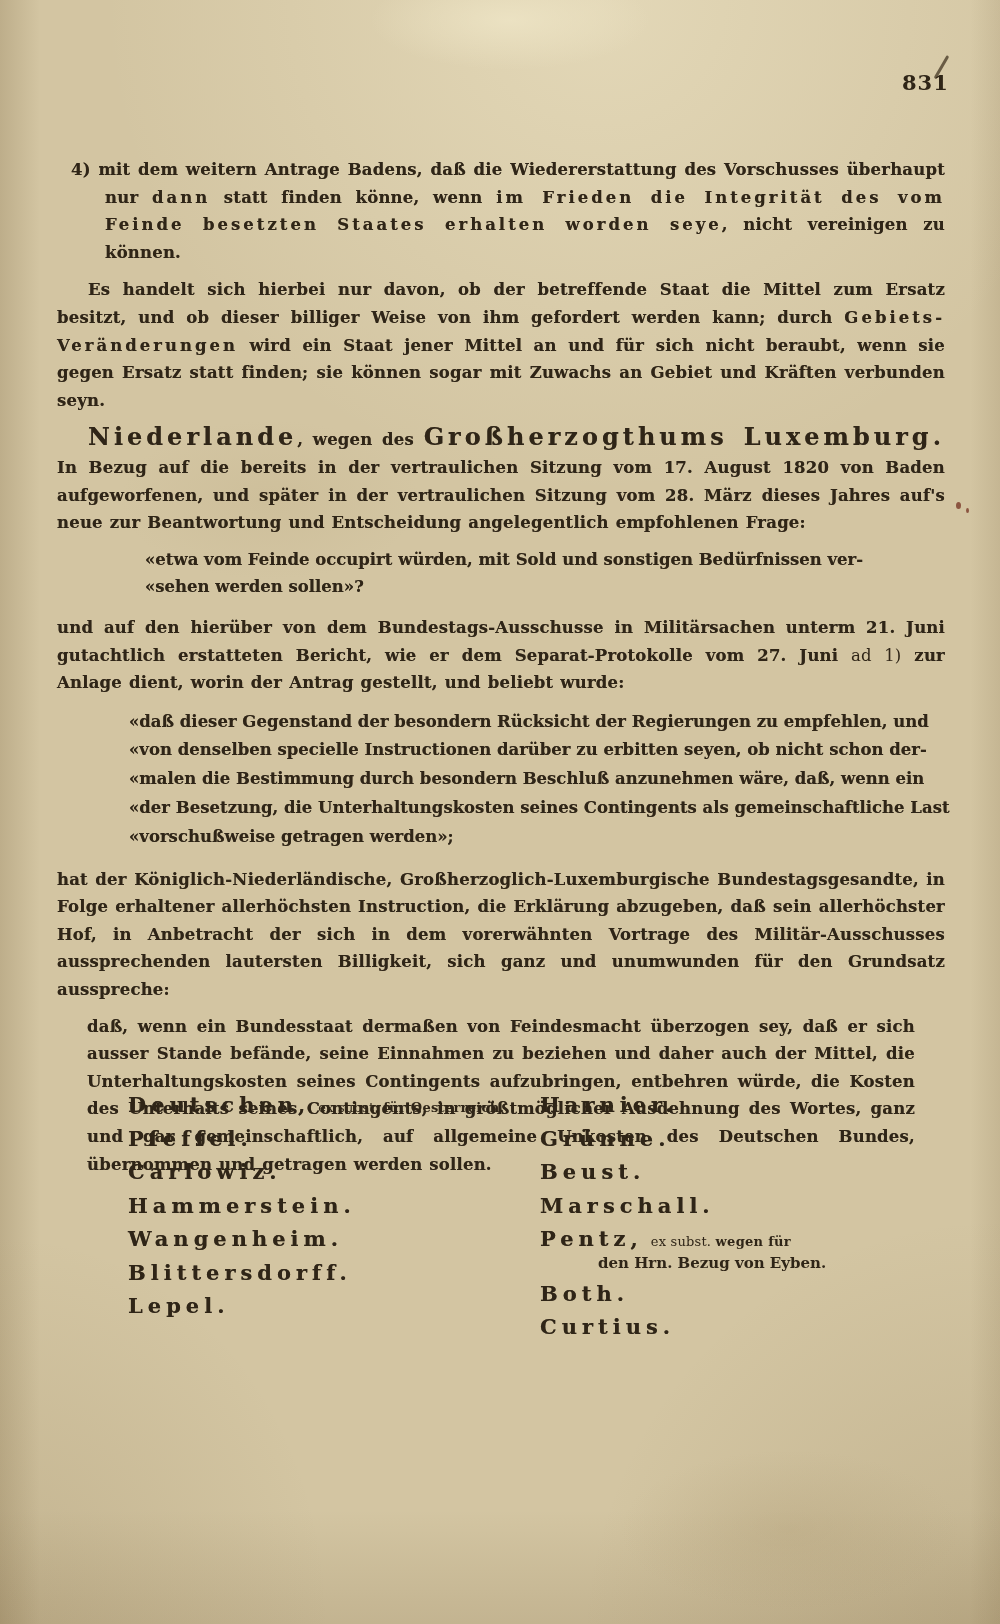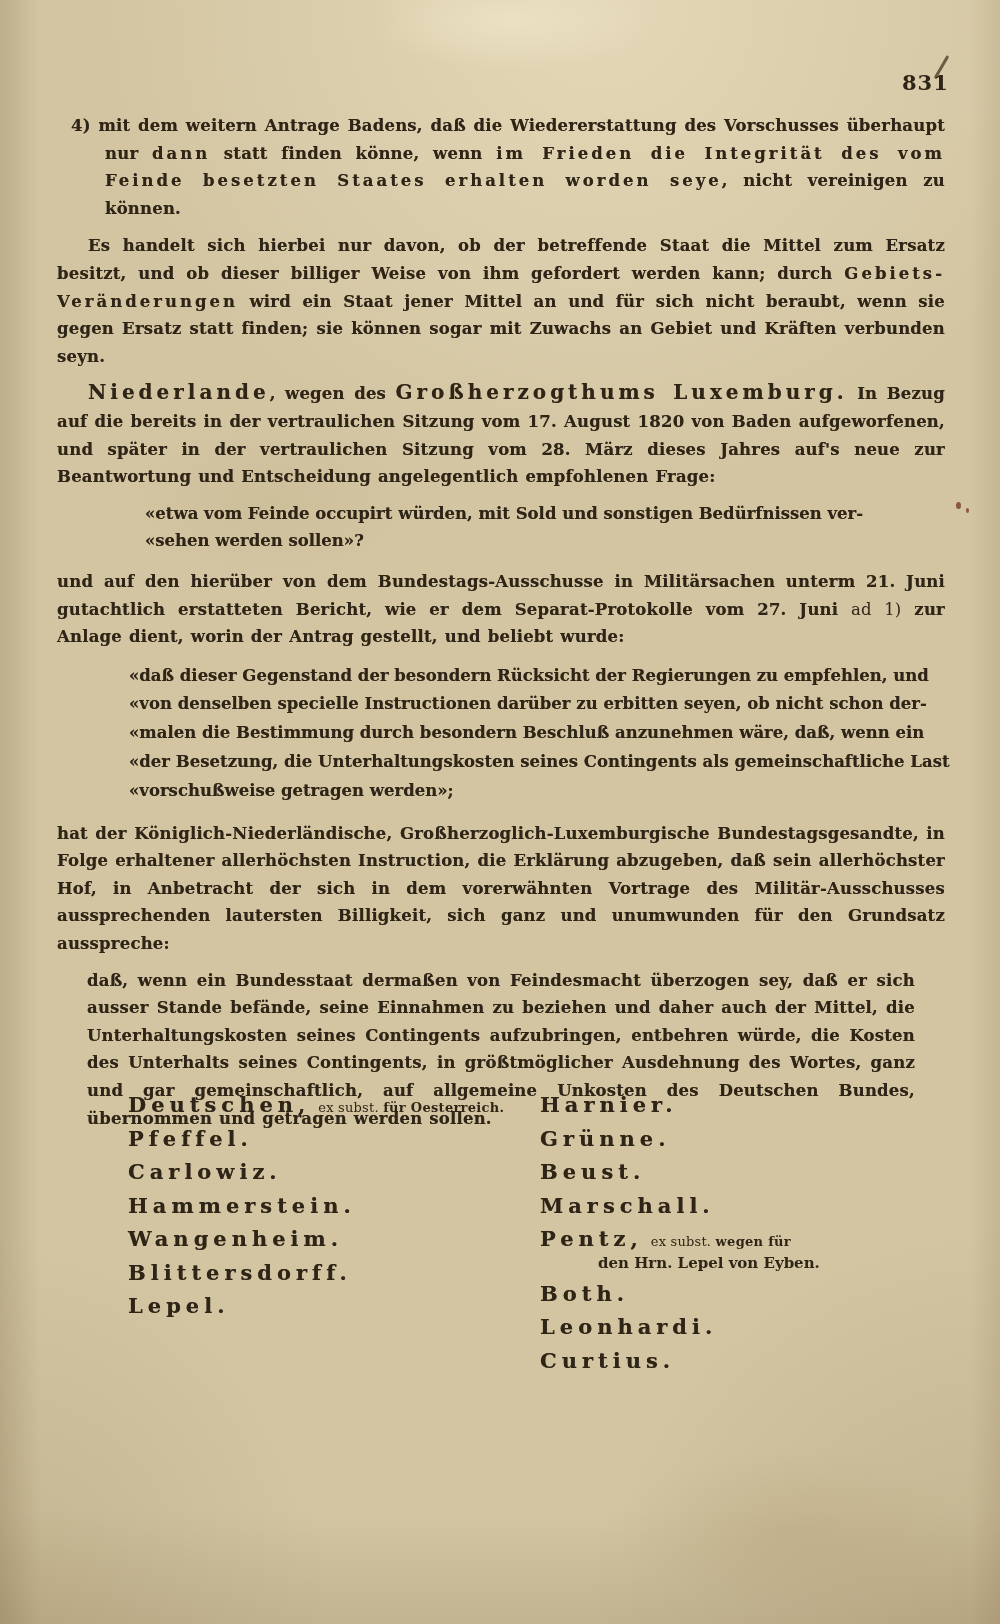--- a/index.html
+++ b/index.html
@@ -45,24 +45,24 @@
   }
 
   .text-block { position: absolute; left: 57px; top: 112px; width: 888px; }
 
   .para {
     margin: 0 0 9px 0;
     font-size: 16.5px; line-height: 27.6px; font-weight: bold;
     text-align: justify; letter-spacing: 0.2px; word-spacing: 1px;
     text-shadow: 0 0 0.4px rgba(47,37,23,0.55);
   }
-  .para-item { margin-left: 48px; text-indent: -34px; margin-bottom: 10px; }
+  .para-item { margin-left: 48px; text-indent: -34px; margin-bottom: 10px; margin-top: 44px; }
   .indent { text-indent: 31px; }
   .sperr { letter-spacing: 3px; }
-  .big { font-size: 20px; letter-spacing: 4px; line-height: 27.6px; }
+  .big { font-size: 24px; letter-spacing: 4px; line-height: 27.6px; }
   .antiqua { font-weight: normal; letter-spacing: 0.2px; text-shadow: none; }
 
   .quote {
     margin: 6px 0 13px 88px;
     font-size: 16.5px; line-height: 27.6px; font-weight: bold;
     text-shadow: 0 0 0.4px rgba(47,37,23,0.55);
   }
   .quote-2 { margin-left: 72px; margin-top: 11px; margin-bottom: 14px; line-height: 28.8px; }
   .qline { white-space: nowrap; }
 
@@ -137,22 +137,21 @@
       <div class="sig-row"><span class="sig-name">Lepel.</span></div>
     </div>
 
     <div class="sig-col right">
       <div class="sig-row"><span class="sig-name">Harnier.</span></div>
       <div class="sig-row"><span class="sig-name">Grünne.</span></div>
       <div class="sig-row"><span class="sig-name">Beust.</span></div>
       <div class="sig-row"><span class="sig-name">Marschall.</span></div>
       <div class="sig-row">
         <span class="sig-name">Pentz,</span><span class="sig-note"><span class="antiqua">ex subst.</span> <span class="fr-note">wegen für</span></span>
-        <div class="sig-note-line2">den Hrn. Lepel von Eyben.</div>
+        <div class="sig-note-line2">den Hrn. Bezug von Eyben.</div>
       </div>
       <div class="sig-row"><span class="sig-name">Both.</span></div>
-      <div class="sig-row"><span class="sig-name">Leonhardi.</span></div>
       <div class="sig-row"><span class="sig-name">Curtius.</span></div>
     </div>
 
   </div>
 
 </div>
 
 </body></html>

